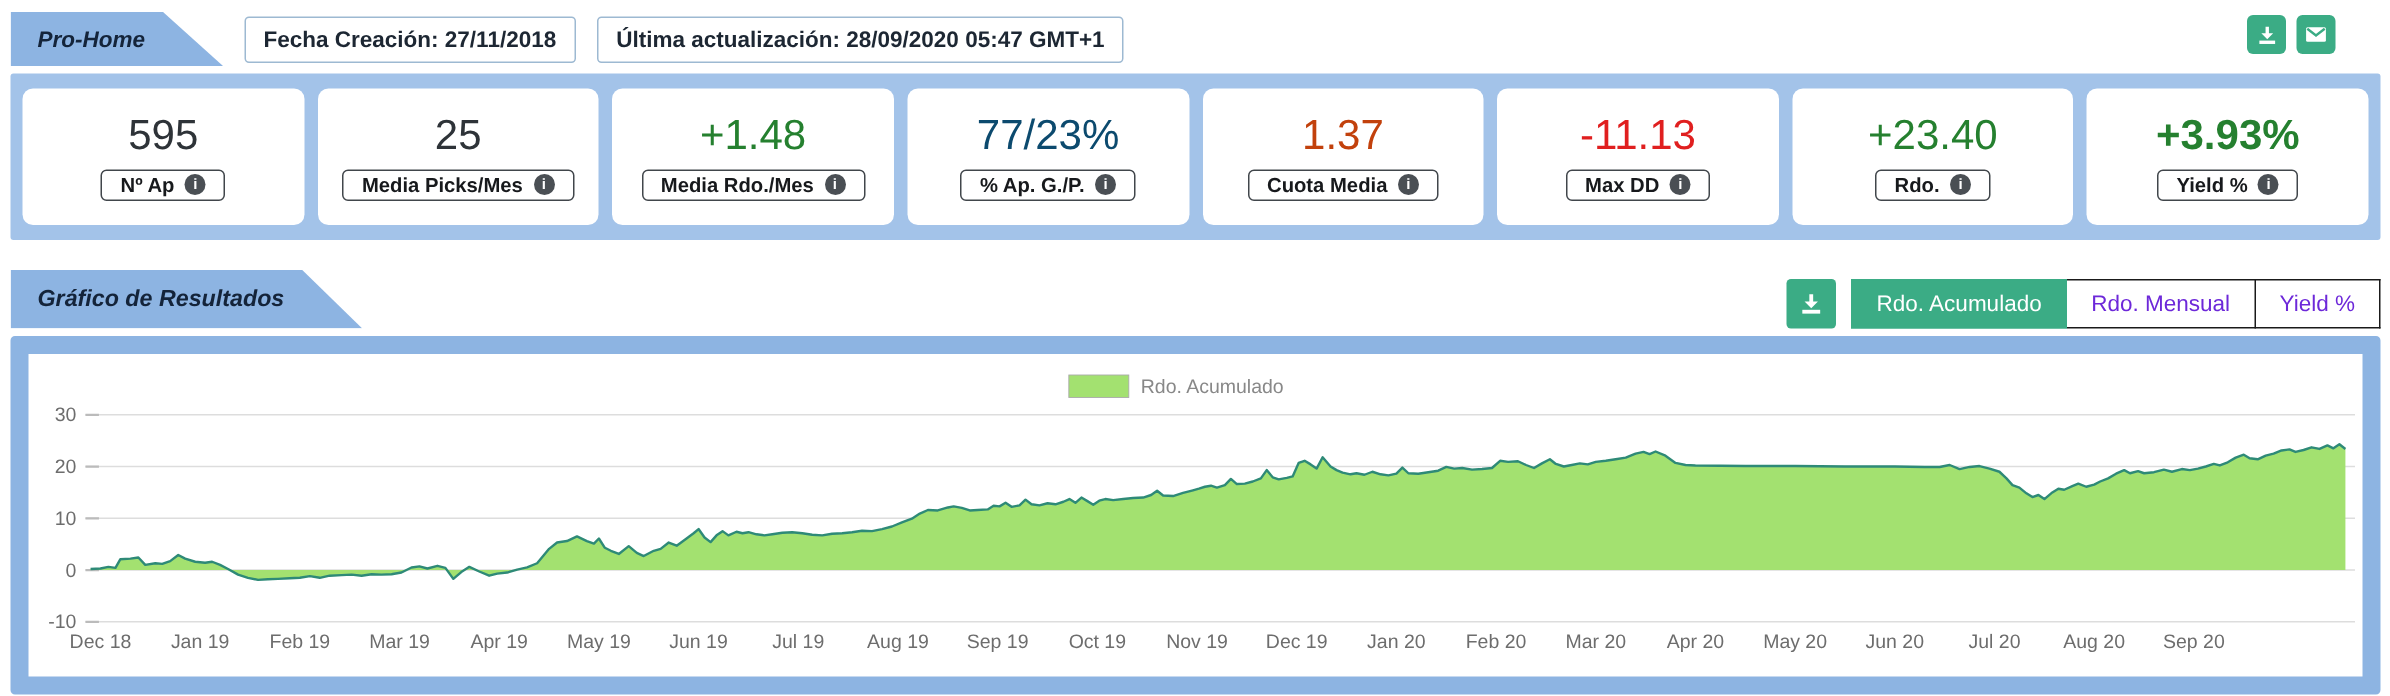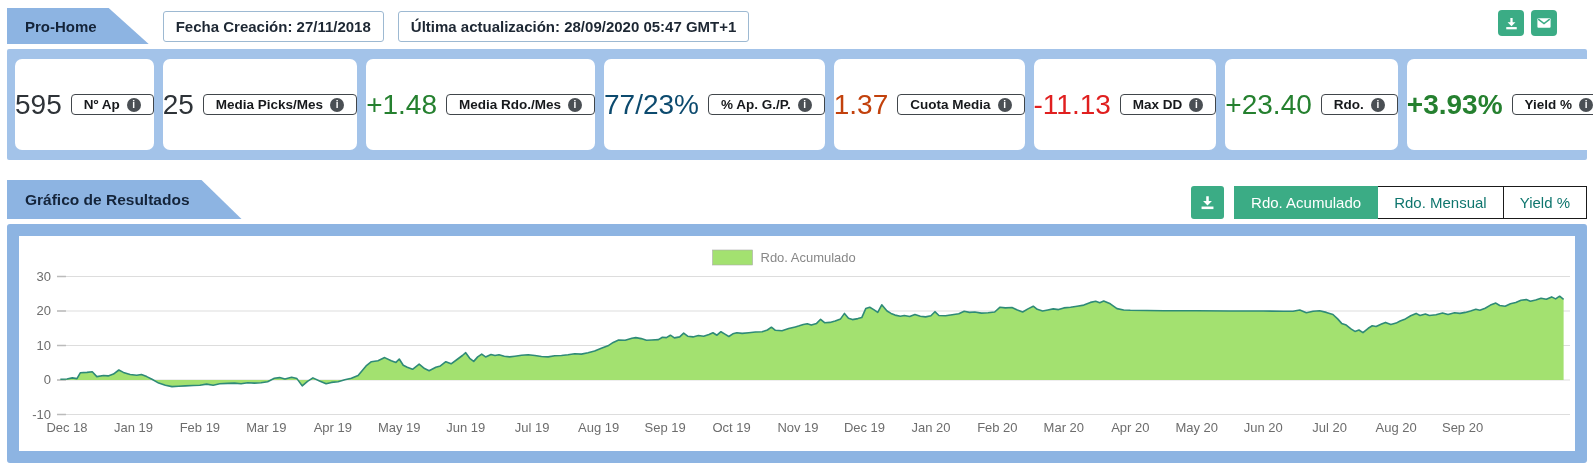--- a/index.html
+++ b/index.html
@@ -10,20 +10,21 @@
   }
   .page { padding:8px 6px 0 7px; }
 
   
   .header-row { display:flex; align-items:stretch; gap:14px; height:36px; }
   .tab {
     background:#8db4e2; color:#14243a; font-weight:bold; font-size:15px;
     display:flex; align-items:center; padding:0 52px 0 18px;
     clip-path:polygon(0 0, calc(100% - 40px) 0, 100% 100%, 0 100%);
     white-space:nowrap;
+    font-style:italic;
   }
   .info-box {
     border:1px solid #9db9d2; border-radius:3px; align-self:center;
     display:flex; align-items:center; height:31px; padding:0 12px;
     font-weight:bold; font-size:15px; color:#1d2733; white-space:nowrap;
   }
   .spacer { flex:1 1 auto; }
   .header-actions { display:flex; gap:7px; margin-right:30px; align-self:flex-start; margin-top:2px; }
   .icon-btn {
     width:26px; height:26px; background:#3bac85; border:none; border-radius:4px;
@@ -31,42 +32,42 @@
   }
   .icon-btn svg { display:block; }
 
   
   .stats-panel {
     margin-top:5px; background:#a3c3e9; border-radius:2px;
     padding:10px 8px; display:flex; gap:9px; height:111px;
   }
   .stat-card {
     background:#fff; border-radius:7px; flex:1 1 0;
-    display:flex; flex-direction:row; align-items:center; justify-content:center; gap:9px;
+    display:flex; flex-direction:column; align-items:center; justify-content:center; gap:9px;
   }
   .stat-value { font-size:28px; color:#2e3338; line-height:1; }
   .stat-pill {
     border:1.5px solid #41464b; border-radius:4px; padding:2px 12px;
     font-size:13.5px; font-weight:bold; color:#17191c;
     display:flex; align-items:center; gap:7px; white-space:nowrap;
   }
   .info-dot {
     width:14px; height:14px; border-radius:50%; background:#4a4f54; color:#fff;
     font-size:10px; font-weight:bold; display:inline-flex; align-items:center; justify-content:center;
   }
 
   
   .section-row { margin-top:20px; display:flex; align-items:flex-end; gap:10px; height:39px; }
   .tab-wide { height:39px; font-size:15.5px; }
   .section-actions { margin-left:auto; display:flex; gap:10px; height:33px; }
   .icon-btn.big { width:33px; height:33px; border-radius:3px; }
   .toggle-group { display:flex; }
   .toggle-btn {
     background:#fff; border:1px solid #1a1a1a; border-left-width:0;
-    padding:0 16px; font-size:15px; color:#0f766e; cursor:pointer;
+    padding:0 16px; font-size:15px; color:#6d28d9; cursor:pointer;
     display:flex; align-items:center; font-family:inherit; white-space:nowrap;
   }
   .toggle-btn:first-child { border-left-width:1px; }
   .toggle-btn.active { background:#3bac85; border-color:#3bac85; color:#fff; }
 
   
   .chart-panel { margin-top:5px; border:12px solid #8db4e2; border-radius:3px; background:#fff; }
   #results-chart { display:block; width:100%; height:215px; }
   #results-chart text { font-family:"Liberation Sans", sans-serif; }
 </style>

